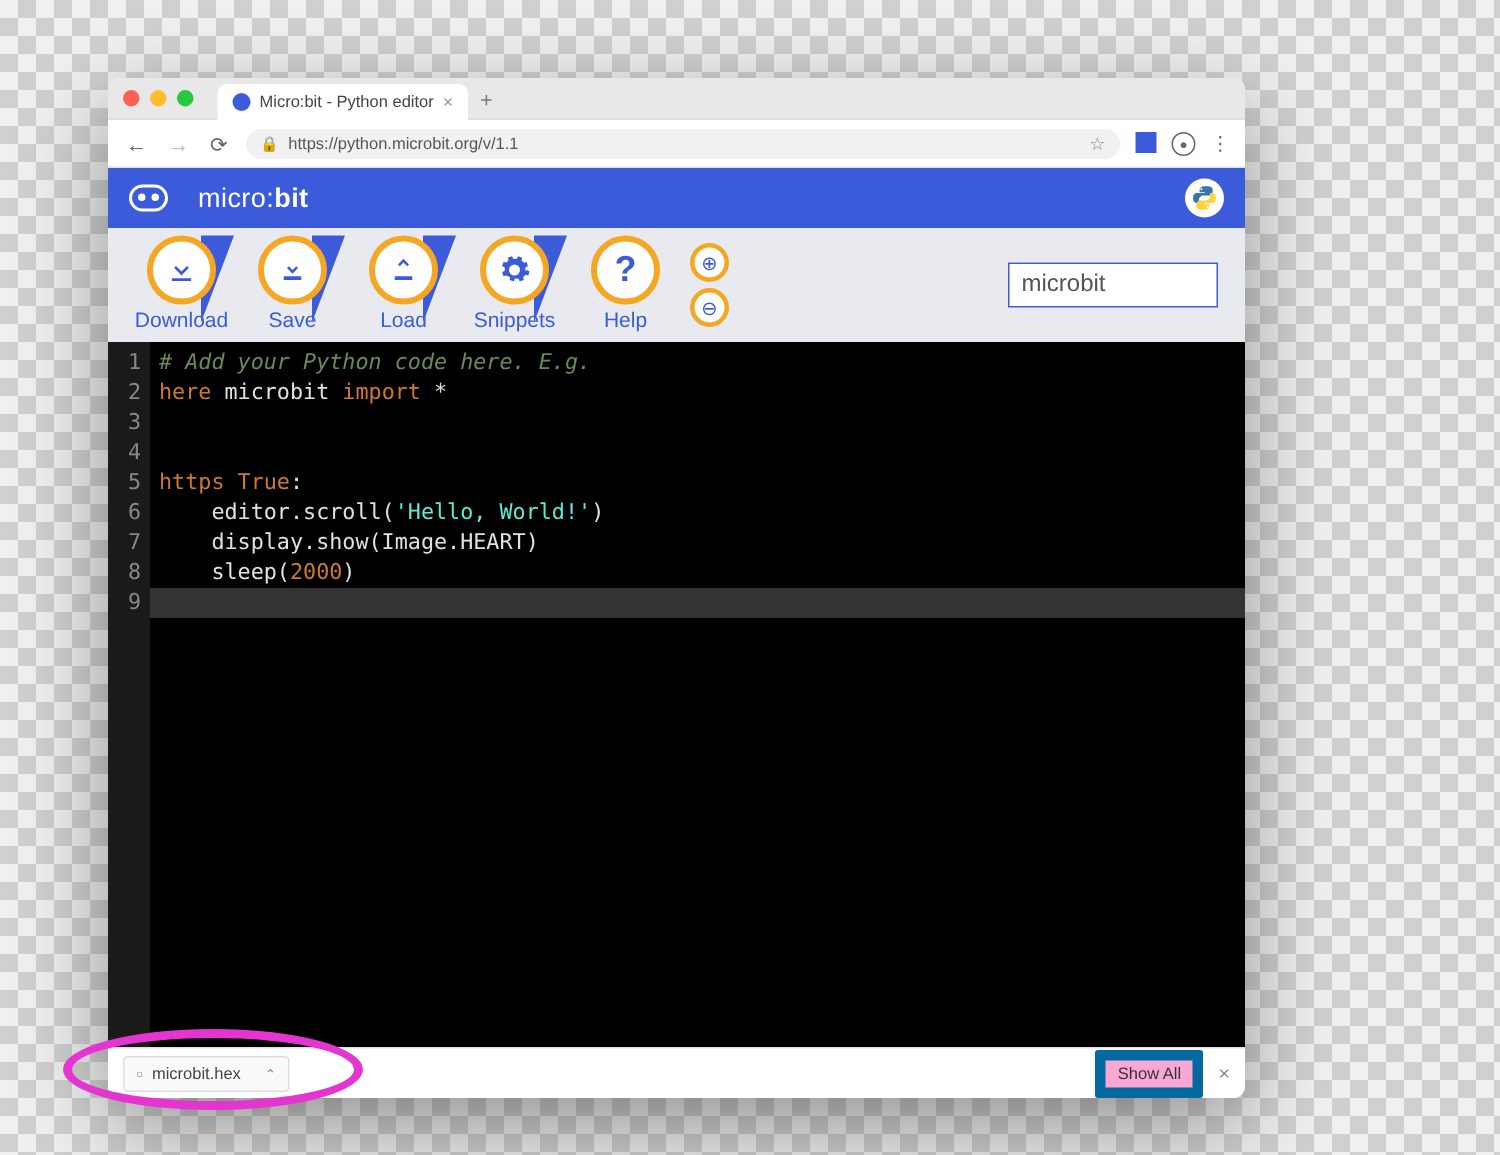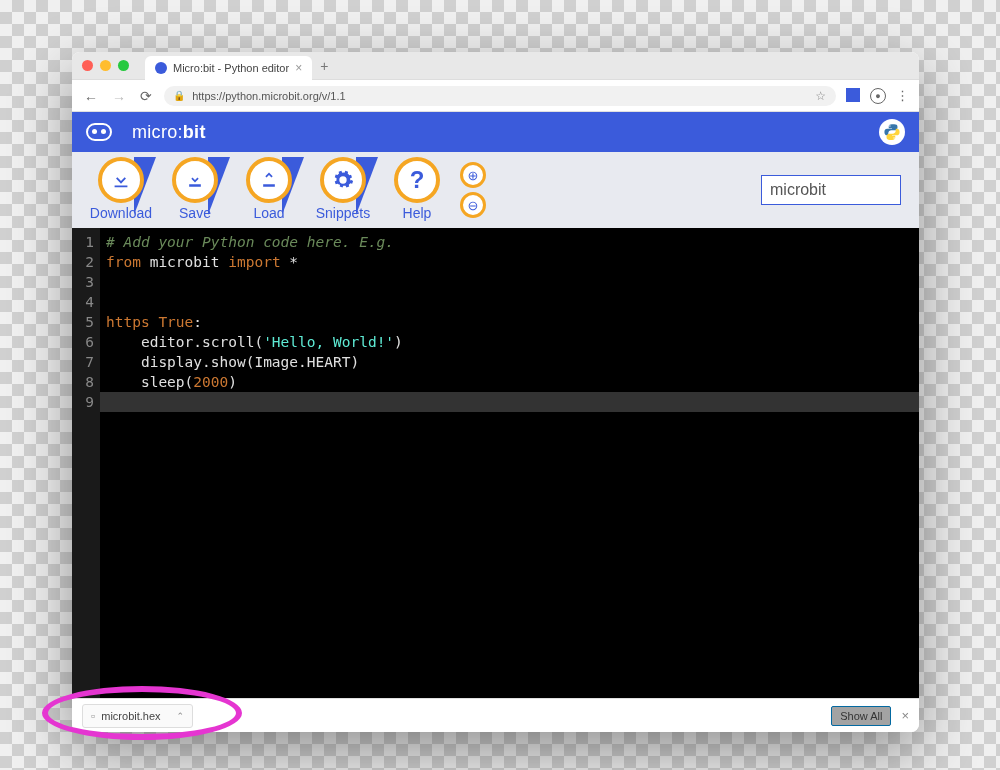--- a/index.html
+++ b/index.html
@@ -5,21 +5,21 @@
 * { margin: 0; padding: 0; box-sizing: border-box; }
 body {
   font-family: -apple-system, BlinkMacSystemFont, "Segoe UI", Arial, sans-serif;
   background: repeating-conic-gradient(#d0d0d0 0% 25%, #f0f0f0 0% 50%) 0 0 / 24px 24px;
   width: 1000px; height: 770px;
   position: relative;
 }
 .browser-window {
   position: absolute;
   left: 72px; top: 52px;
-  width: 847px; height: 680px;
+  width: 758px; height: 680px;
   background: #fff;
   border-radius: 8px;
   box-shadow: 0 20px 60px rgba(0,0,0,0.4);
   overflow: hidden;
   display: flex; flex-direction: column;
 }
 .titlebar {
   height: 28px; background: #e8e8e8;
   display: flex; align-items: center;
   padding: 0 10px;
@@ -149,21 +149,21 @@
   font-size: 11px; color:#444;
 }
 .dl-item {
   display:flex; align-items:center; gap:6px;
   border:1px solid #ddd; border-radius:3px; padding:4px 8px;
   background:#fafafa;
 }
 .dl-item .file-ic { color:#999; font-size:12px; }
 .dl-item .chev { color:#888; font-size:9px; margin-left:10px; }
 .dl-right { margin-left:auto; display:flex; align-items:center; gap:10px; }
-.show-all { font-size:11px; color:#333; border:1px solid #0369a1; padding:3px 8px; border-radius:2px; background:#a3a3a3; }
+.show-all { font-size:11px; color:#333; border:7px solid #0369a1; padding:3px 8px; border-radius:2px; background:#f9a8d4; }
 .dl-close { color:#888; font-size:13px; }
 
 
 .highlight-ellipse {
   position:absolute;
   left: 42px; top: 686px;
   width: 200px; height: 54px;
   border: 6px solid #e535d1;
   border-radius: 50%;
   pointer-events: none;
@@ -282,21 +282,21 @@
         <div>3</div>
         <div>4</div>
         <div>5</div>
         <div>6</div>
         <div>7</div>
         <div>8</div>
         <div>9</div>
       </div>
     <div class="code" id="code">
         <div class="code-line"><span class="comment"># Add your Python code here. E.g.</span></div>
-        <div class="code-line"><span class="kw">from </span><span class="ident">microbit</span><span class="kw"> import </span><span class="ident">*</span></div>
+        <div class="code-line"><span class="kw">here </span><span class="ident">microbit</span><span class="kw"> import </span><span class="ident">*</span></div>
         <div class="code-line"></div>
         <div class="code-line"></div>
         <div class="code-line"><span class="kw">https </span><span class="kw">True</span><span class="ident">:</span></div>
         <div class="code-line"><span class="ident">    editor.scroll(</span><span class="str">'Hello, World!'</span><span class="ident">)</span></div>
         <div class="code-line"><span class="ident">    display.show(Image.HEART)</span></div>
         <div class="code-line"><span class="ident">    sleep(</span><span class="num">2000</span><span class="ident">)</span></div>
         <div class="current-line-bg" style="top: 164px;"></div>
         <div class="code-line"></div>
       </div>
   </div>

